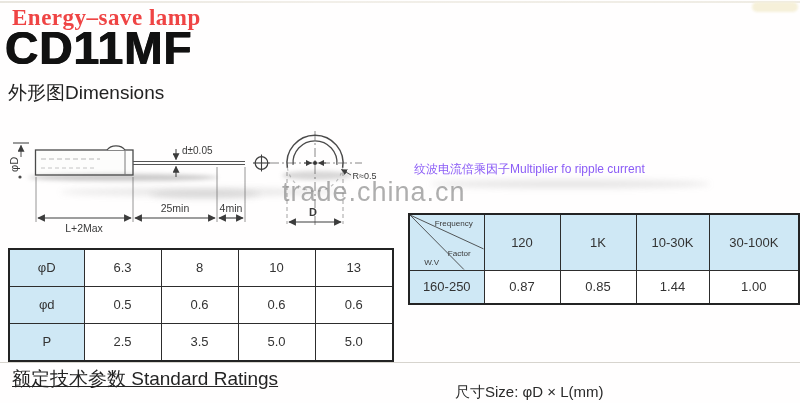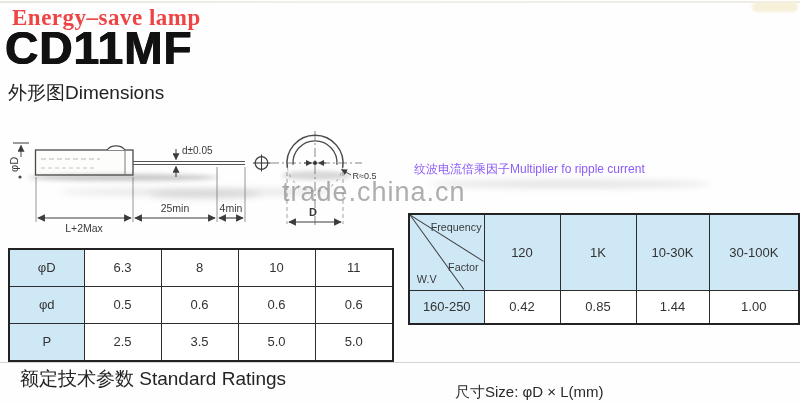--- a/index.html
+++ b/index.html
@@ -21,21 +21,21 @@
 
   .smudge{border-radius:50%;}
   .sm1{left:28px;top:174px;width:190px;height:7px;background:rgba(70,70,70,.28);filter:blur(2px);}
   .sm2{left:60px;top:188px;width:280px;height:8px;background:rgba(120,120,120,.16);filter:blur(3px);}
   .sm3{left:282px;top:171px;width:70px;height:9px;background:rgba(90,90,90,.24);filter:blur(2px);}
   .sm4{left:150px;top:190px;width:110px;height:9px;background:rgba(120,120,120,.18);filter:blur(3px);}
   .sm5{left:430px;top:180px;width:280px;height:8px;background:rgba(130,130,130,.20);filter:blur(3px);}
 
   .bottom-rule{left:0;top:362px;width:800px;height:1px;background:#d7d4ce;}
 
-  .ratings-heading{left:20px;top:366px;font-size:19px;color:#242424;}
+  .ratings-heading{left:12px;top:366px;font-size:19px;color:#242424;text-decoration:underline;}
   .size-note{left:455px;top:358px;font-size:15px;color:#2b2b2b;margin-top:25px;}
   .ripple-note{left:455px;top:378px;font-size:15px;color:#2b2b2b;}
 
   table.tbl{border-collapse:collapse;table-layout:fixed;background:#fff;border:2px solid #232323;}
   table.tbl td{border:1.5px solid #2d2d2d;text-align:center;vertical-align:middle;
                font-size:13px;color:#333;padding:0;overflow:hidden;}
   td.hdr{background:#cfe8f5;}
   #dim-table-wrap{left:8px;top:248px;}
   #mult-table-wrap{left:408px;top:213px;}
   .corner-cell{position:relative;padding:0;}
@@ -133,21 +133,21 @@
           <col style="width:77px">
           <col style="width:77px">
           <col style="width:78px">
         </colgroup>
       <tbody>
           <tr style="height:37px">
         <td class="hdr">φD</td>
         <td>6.3</td>
         <td>8</td>
         <td>10</td>
-        <td>11</td>
+        <td>13</td>
       </tr>
       <tr style="height:37px">
         <td class="hdr">φd</td>
         <td>0.5</td>
         <td>0.6</td>
         <td>0.6</td>
         <td>0.6</td>
       </tr>
       <tr style="height:38px">
         <td class="hdr">P</td>
@@ -163,40 +163,40 @@
   <div class="abs" id="mult-table-wrap">
     <table class="tbl" style="width:390px">
       <colgroup>
           <col style="width:75px">
           <col style="width:76px">
           <col style="width:76px">
           <col style="width:73px">
           <col style="width:90px">
         </colgroup>
       <tbody>
-          <tr style="height:76px">
+          <tr style="height:56px">
         <td class="hdr corner-cell">
           <svg viewBox="0 0 75 74" preserveAspectRatio="none">
             <line x1="0" y1="0" x2="75" y2="46" stroke="#3c3c3c" stroke-width="1"></line>
             <line x1="0" y1="0" x2="55" y2="74" stroke="#3c3c3c" stroke-width="1"></line>
           </svg>
           <svg viewBox="0 0 75 74">
             <text x="73" y="15" font-size="11" text-anchor="end">Frequency</text>
             <text x="70" y="56" font-size="11" text-anchor="end">Factor</text>
             <text x="7" y="68" font-size="11">W.V</text>
           </svg>
         </td>
         <td class="hdr">120</td>
         <td class="hdr">1K</td>
         <td class="hdr">10-30K</td>
         <td class="hdr">30-100K</td>
       </tr>
       <tr style="height:34px">
         <td class="hdr">160-250</td>
-        <td>0.42</td>
+        <td>0.87</td>
         <td>0.85</td>
         <td>1.44</td>
         <td>1.00</td>
       </tr>
     </tbody>
       </table>
   </div>
 
   <div class="abs ratings-heading">额定技术参数 Standard Ratings</div>
   <div class="abs size-note">尺寸Size: φD × L(mm)</div>

